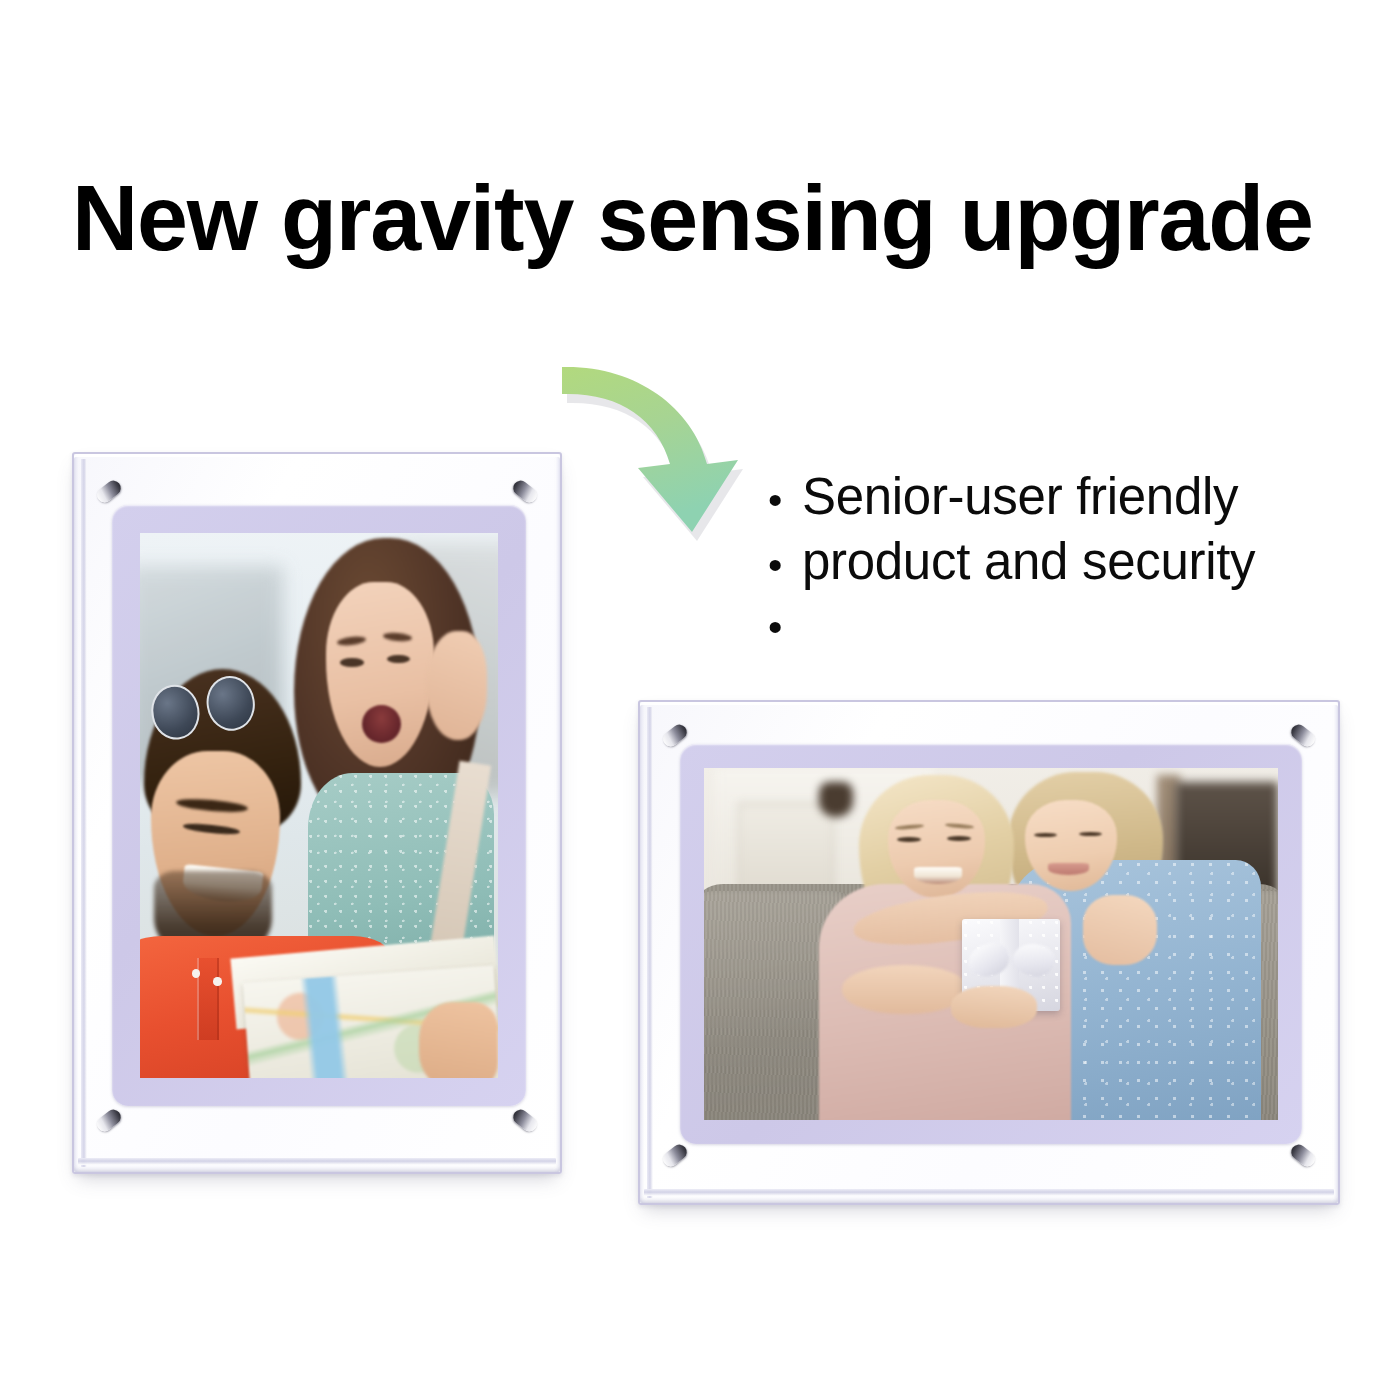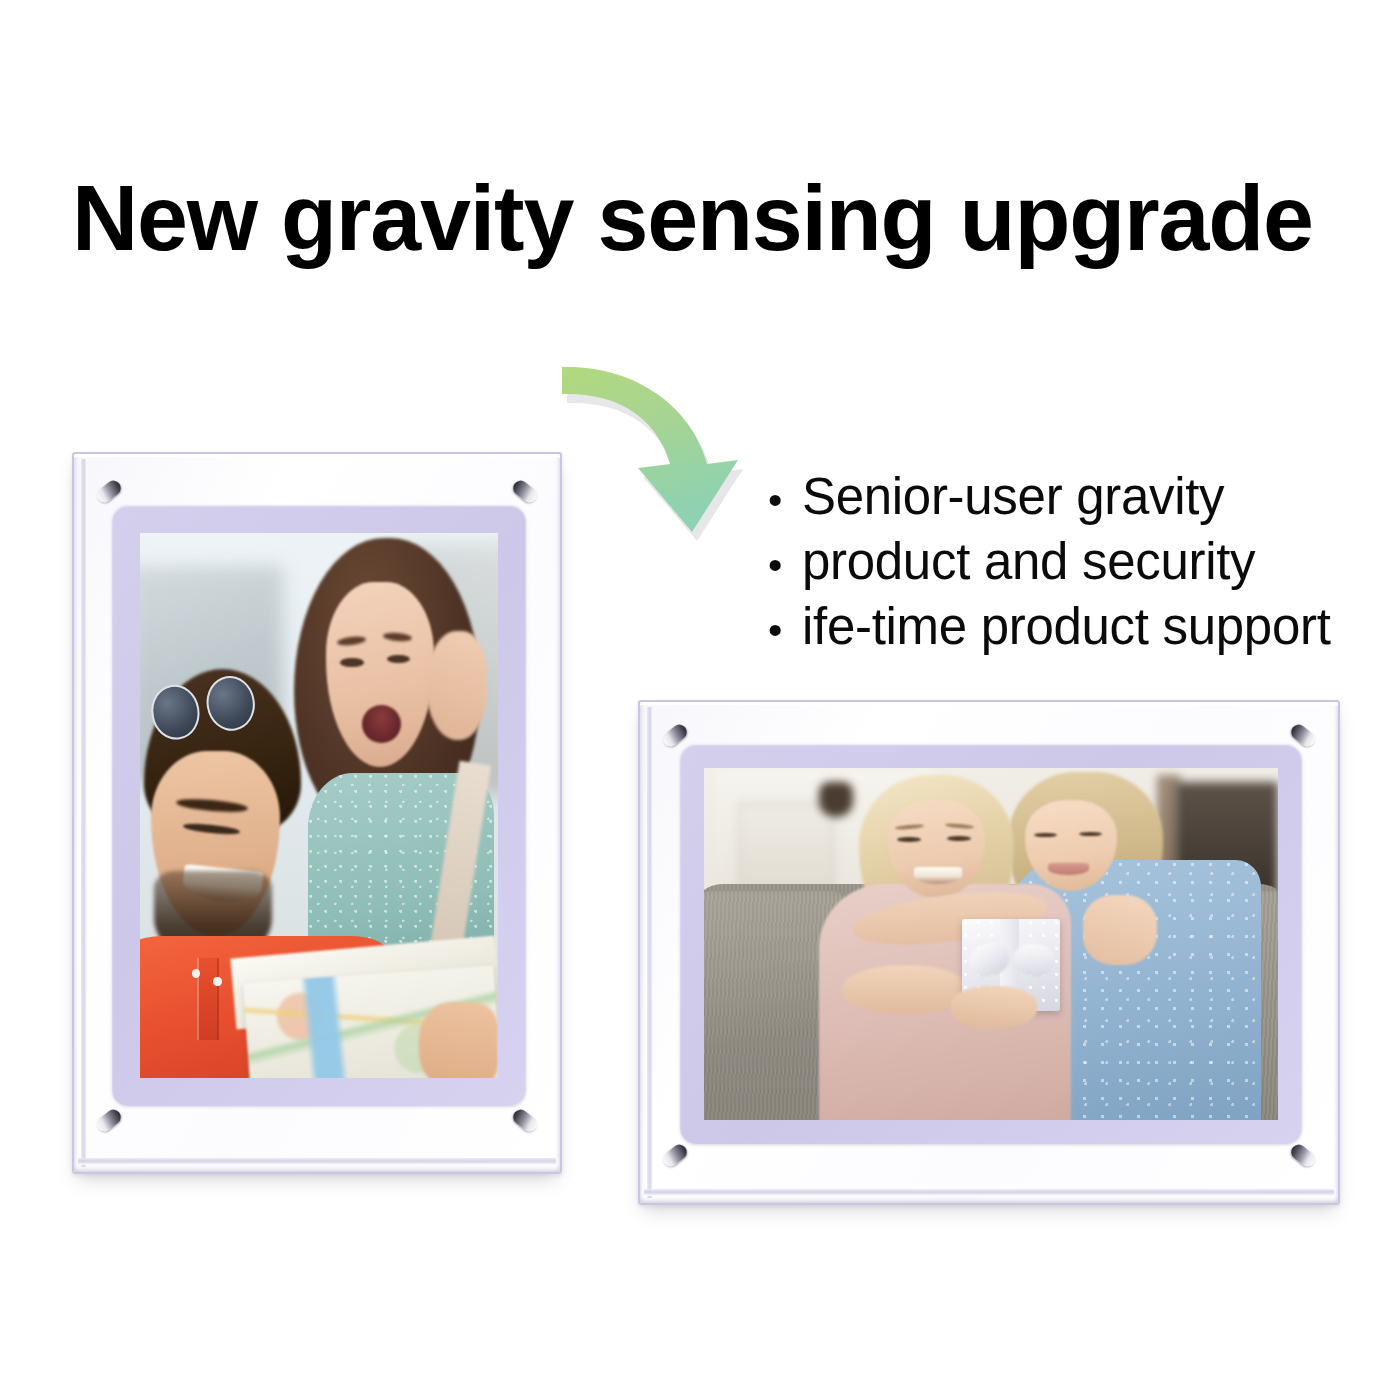--- a/index.html
+++ b/index.html
@@ -517,31 +517,30 @@
              L 114 108
              C 101 62, 62 36, 6 38
              Z" fill="url(#arrowGrad)"></path>
   </svg>
 </div>
 
 <div class="bullets">
 
   <div class="bullet-row">
     <span class="bullet-dot">•</span>
-    <span class="bullet-text">Senior-user gravity</span>
+    <span class="bullet-text">Senior-user friendly</span>
   </div>
 
   <div class="bullet-row">
     <span class="bullet-dot">•</span>
     <span class="bullet-text">product and security</span>
   </div>
 
   <div class="bullet-row">
     <span class="bullet-dot">•</span>
-    <span class="bullet-text">ife-time product support</span>
   </div>
 
 </div>
 
 <div class="frame" style="left:72px; top:452px; width:490px; height:722px;">
 
   <div class="edge-sheen"></div>
   <div class="edge-line-left"></div>
   <div class="edge-line-bottom"></div>
 

